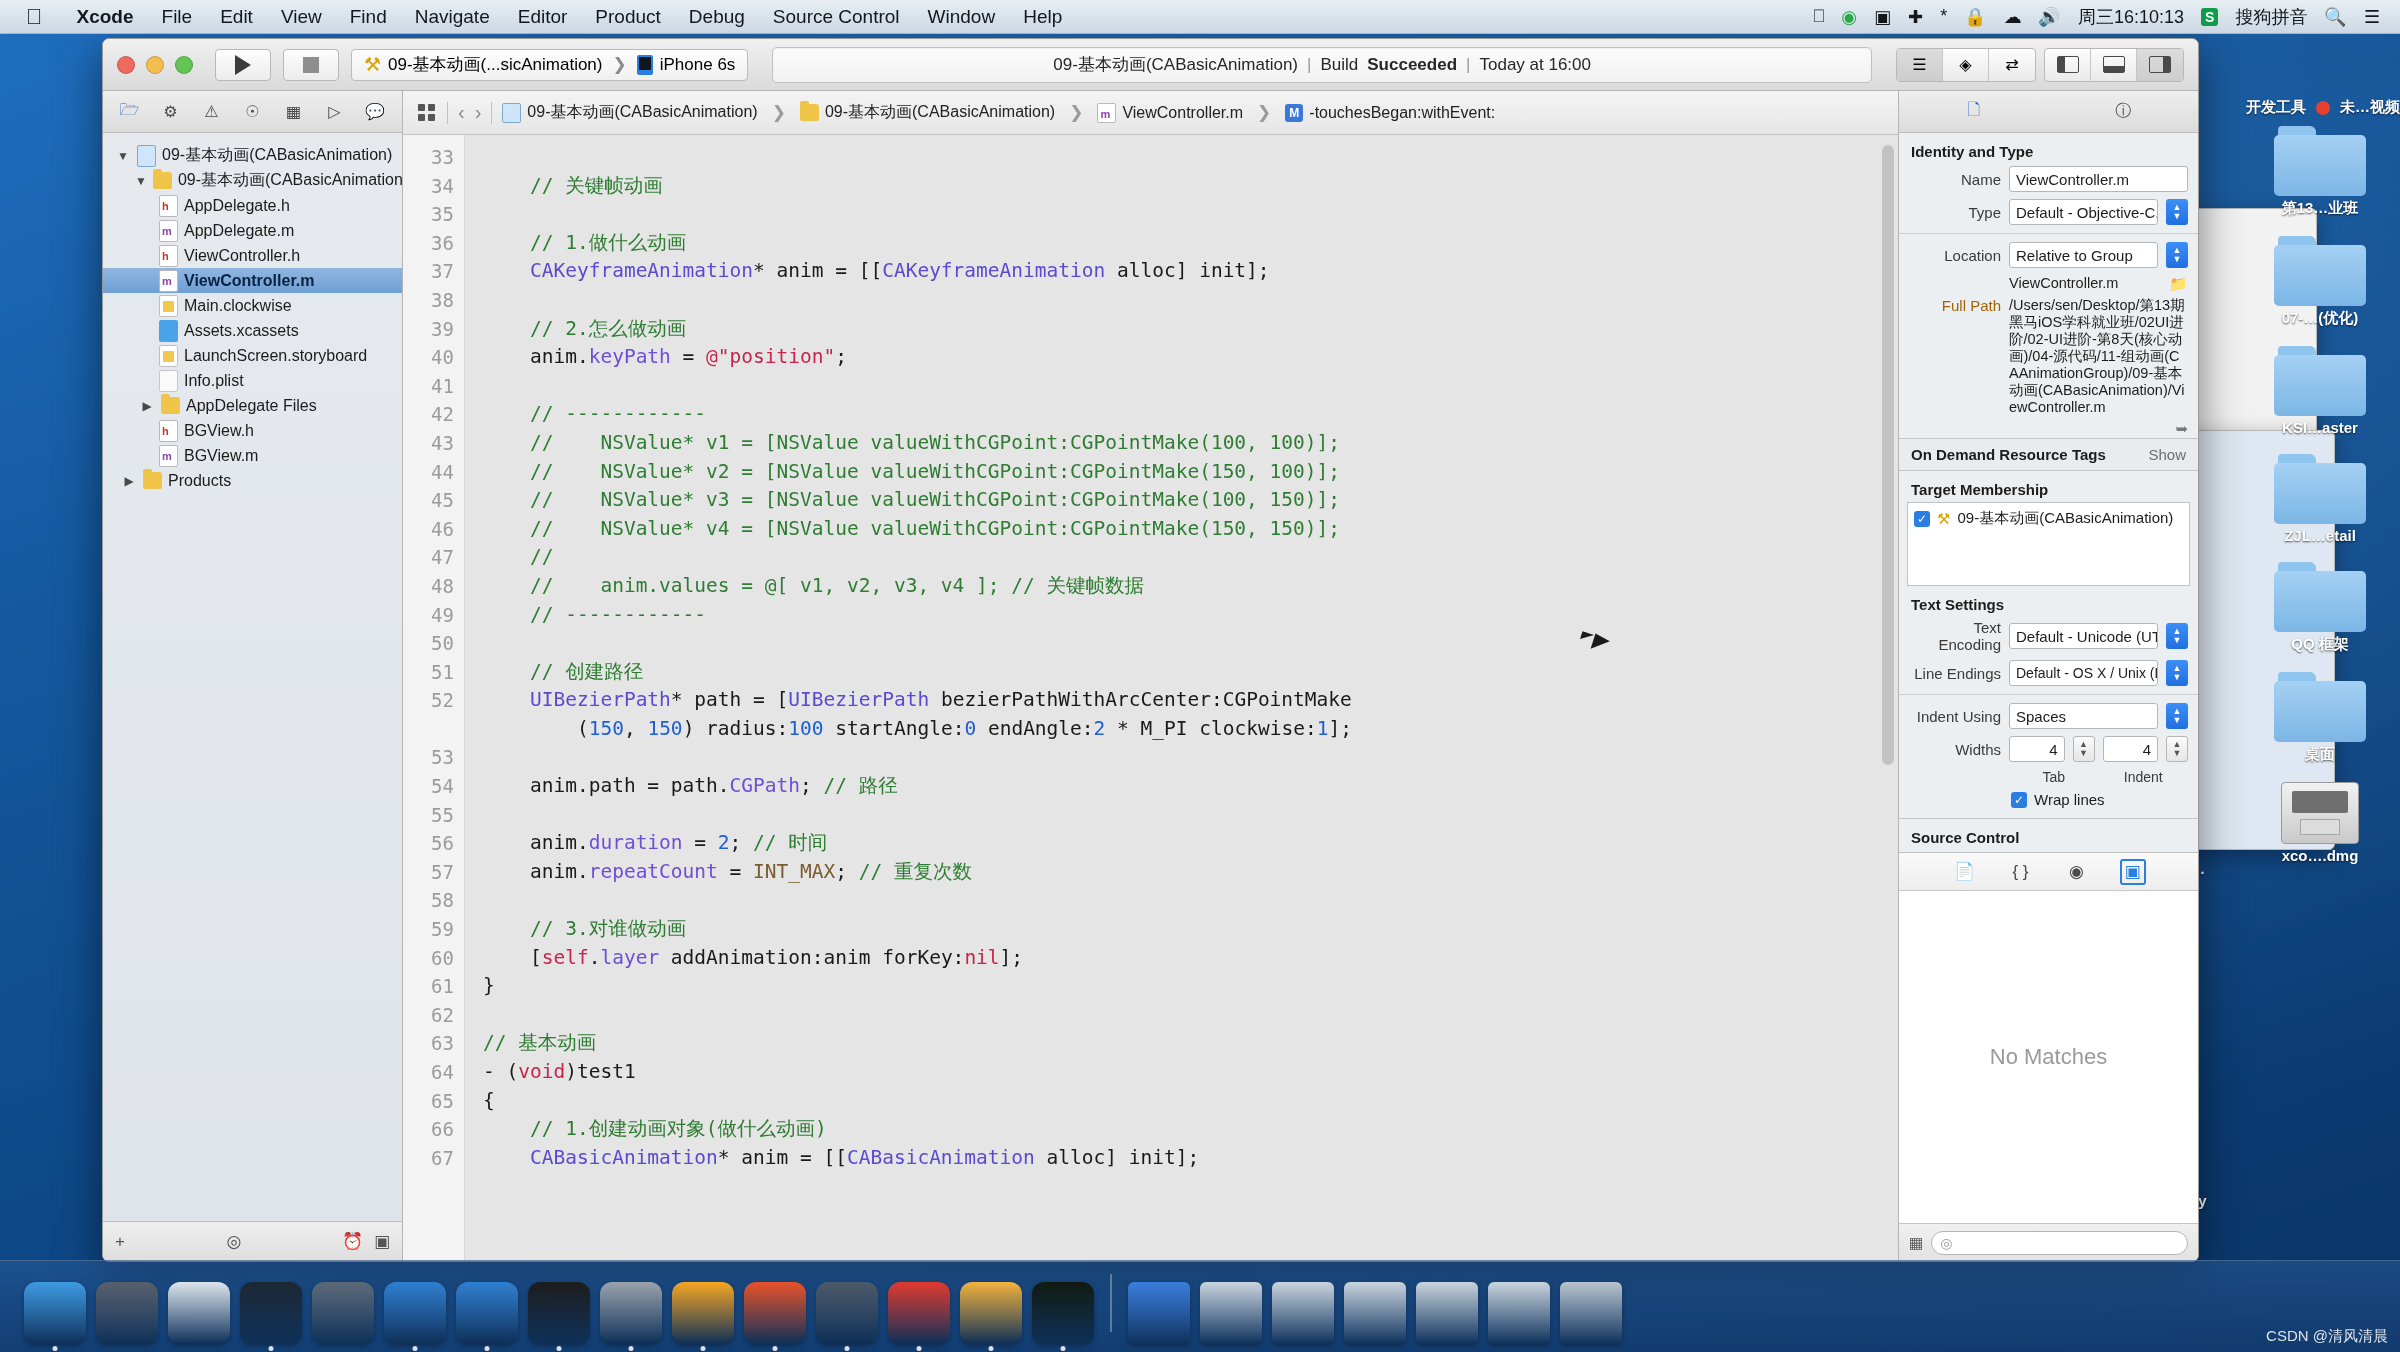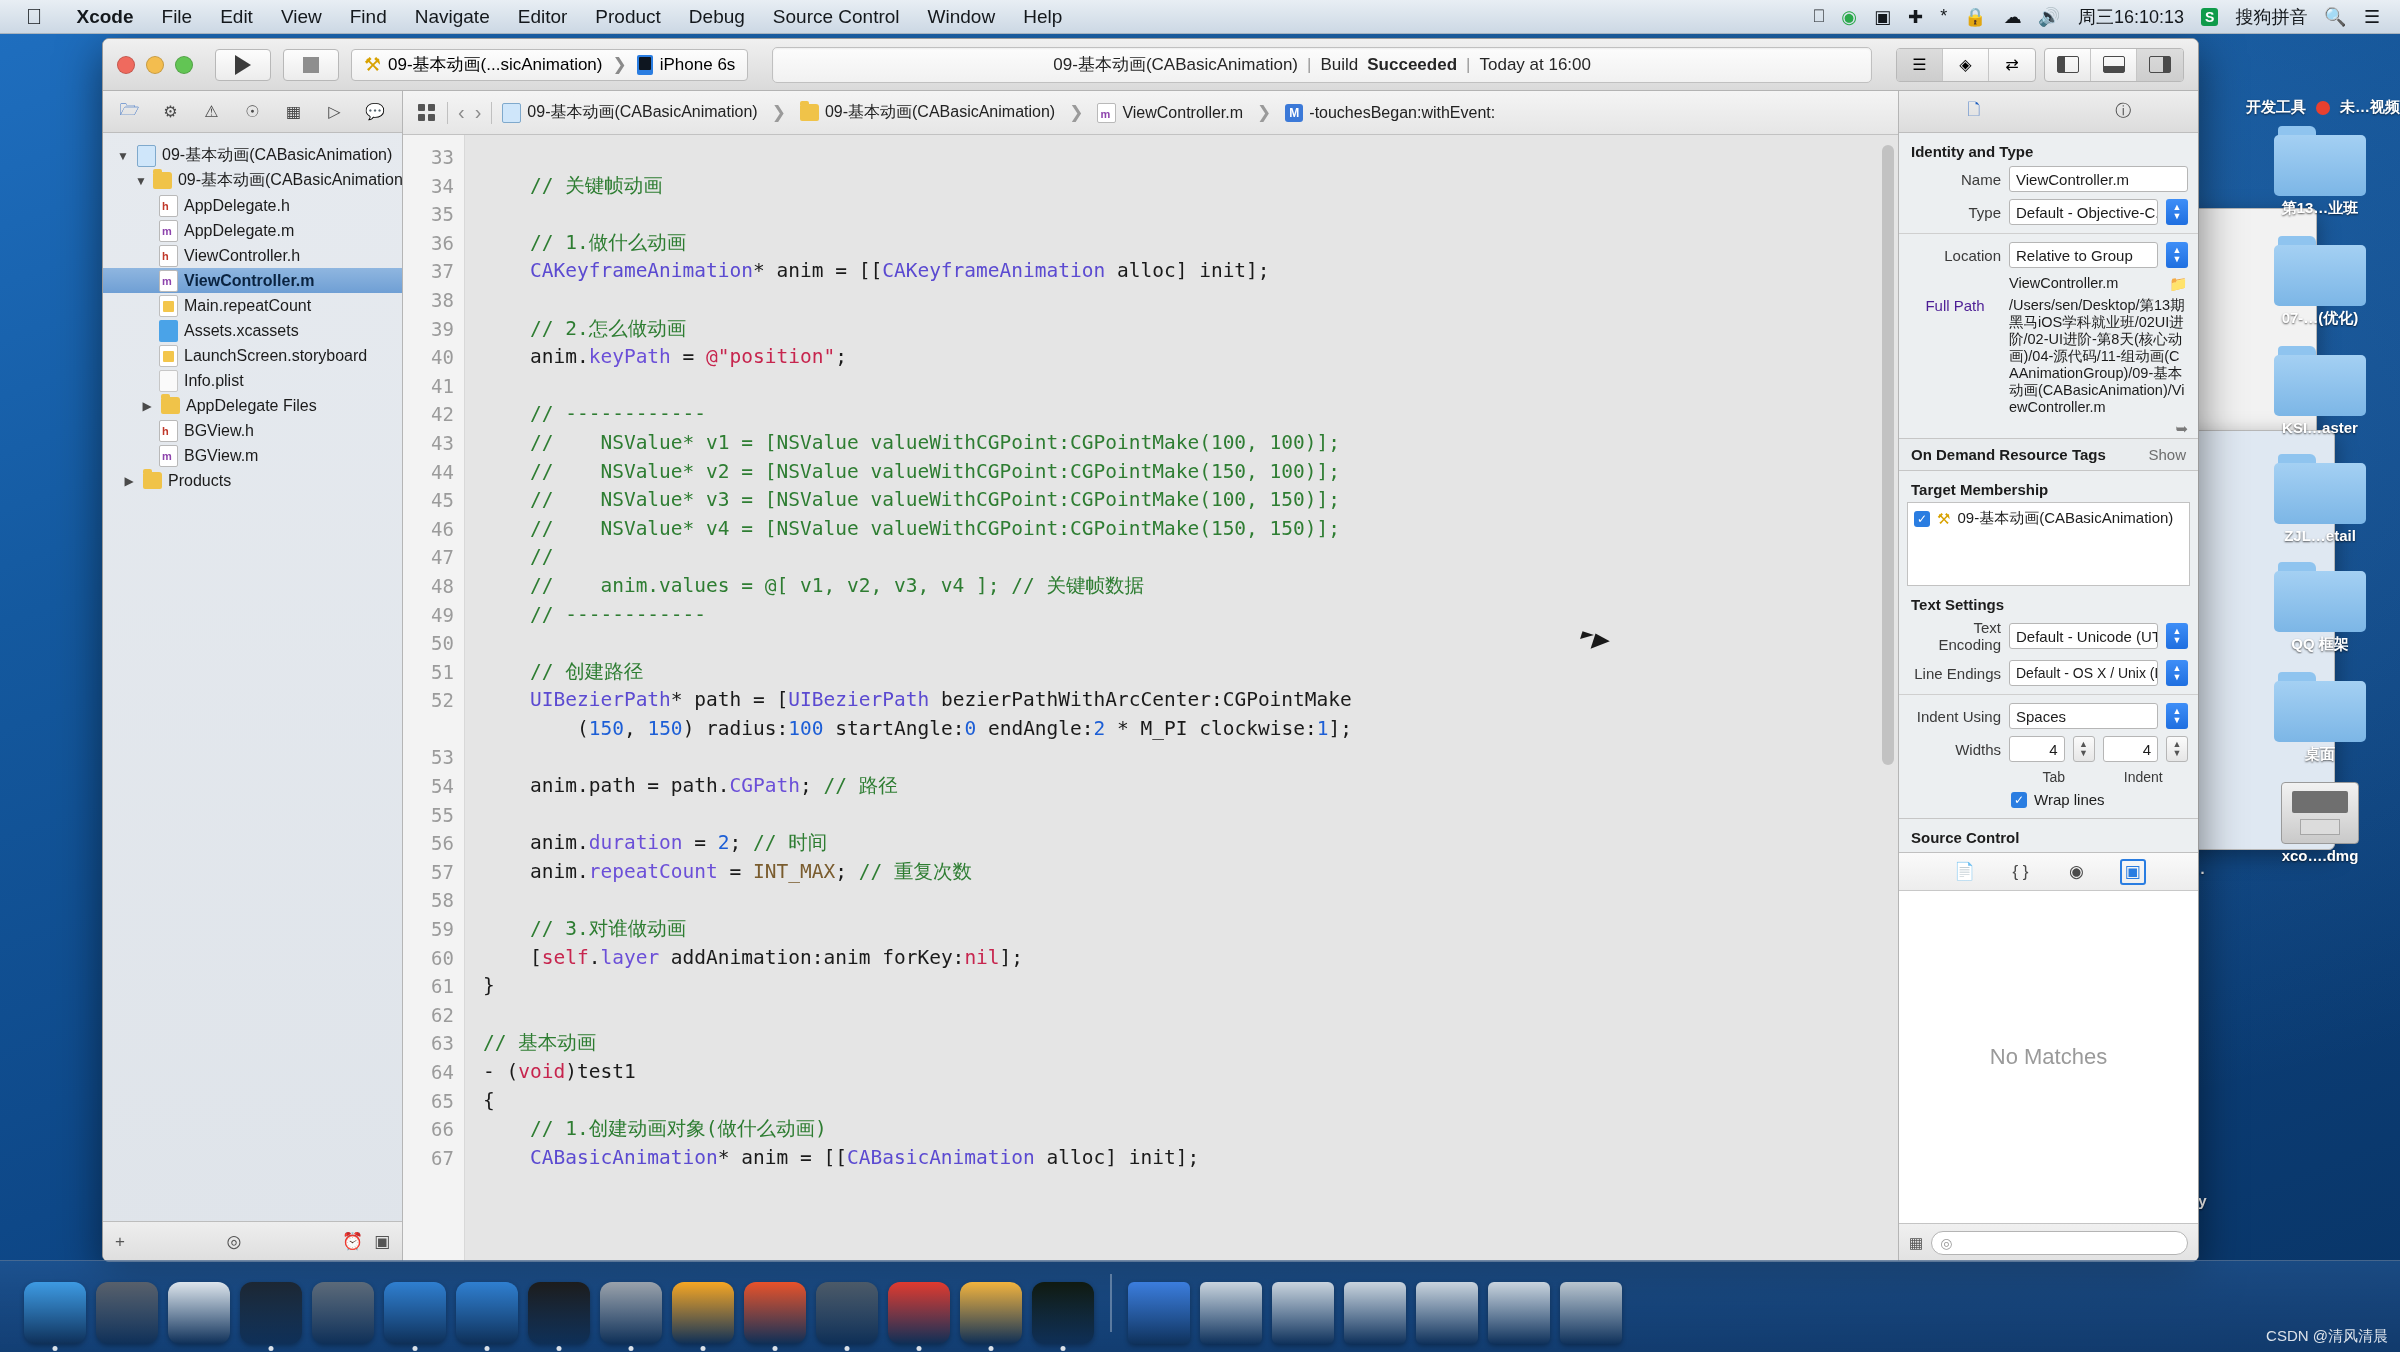--- a/index.html
+++ b/index.html
@@ -260,21 +260,21 @@
     overflow:hidden; white-space:nowrap;
   }
   .stepbtn {
     width:22px; height:26px; flex:0 0 22px; border-radius:3px;
     background:linear-gradient(#3e8ef7,#1f6fe0); color:#fff;
     display:flex; flex-direction:column; align-items:center; justify-content:center;
     font-size:9px; line-height:9px;
   }
   .stepbtn.gray { background:linear-gradient(#fbfbfb,#e6e6e6); color:#555; border:1px solid #b6b6b6; }
   .pathrow { display:flex; margin:0 10px 4px; gap:8px; }
-  .pathrow .lab{ width:92px; flex:0 0 92px; text-align:center; color:#4c1d95;}
+  .pathrow .lab{ width:92px; flex:0 0 92px; text-align:right; color:#a16207;}
   .pathval { flex:1; font-size:14.5px; line-height:17px; word-break:break-all; }
   .hr { height:1px; background:#cfcfcf; margin:8px 0; }
   .secbar {
     display:flex; align-items:center; justify-content:space-between;
     padding:7px 12px; border-top:1px solid #c6c6c6; border-bottom:1px solid #c6c6c6;
     background:#e9ecee; font-weight:bold;
   }
   .secbar .show { color:#6e6e6e; font-weight:normal; }
   .tm-box { background:#fff; border:1px solid #c2c2c2; margin:0 8px; height:84px; padding:6px; }
   .tm-row { display:flex; align-items:center; gap:7px; font-size:15px; }
@@ -516,21 +516,21 @@
           <span>ViewController.h</span>
         </div>
         <div class="tr sel" style="padding-left:56px">
           <span class="fi doc m">
               <span class="lt">m</span>
             </span>
           <span>ViewController.m</span>
         </div>
         <div class="tr" style="padding-left:56px">
           <span class="fi sb"></span>
-          <span>Main.repeatCount</span>
+          <span>Main.clockwise</span>
         </div>
         <div class="tr" style="padding-left:56px">
           <span class="fi xca"></span>
           <span>Assets.xcassets</span>
         </div>
         <div class="tr" style="padding-left:56px">
           <span class="fi sb"></span>
           <span>LaunchScreen.storyboard</span>
         </div>
         <div class="tr" style="padding-left:56px">

